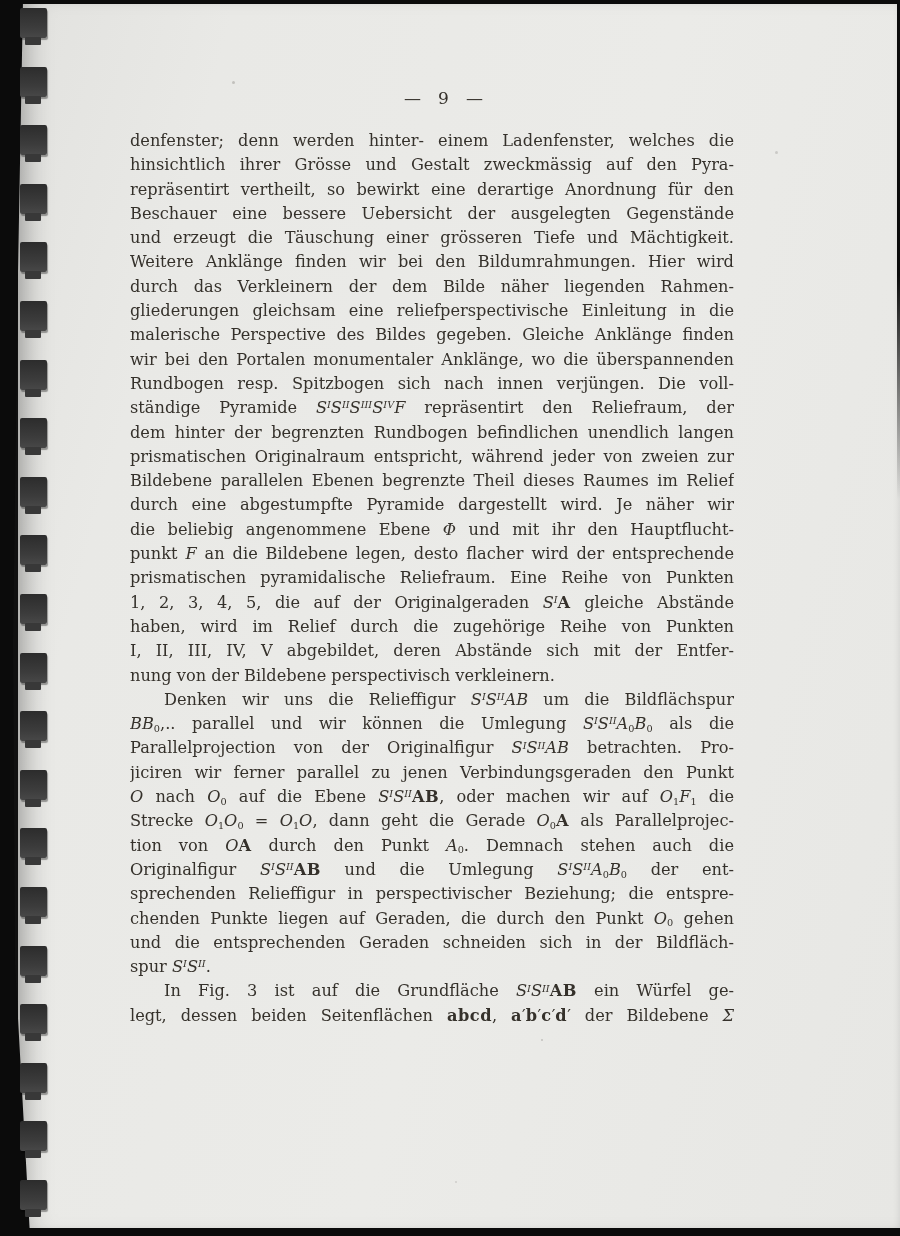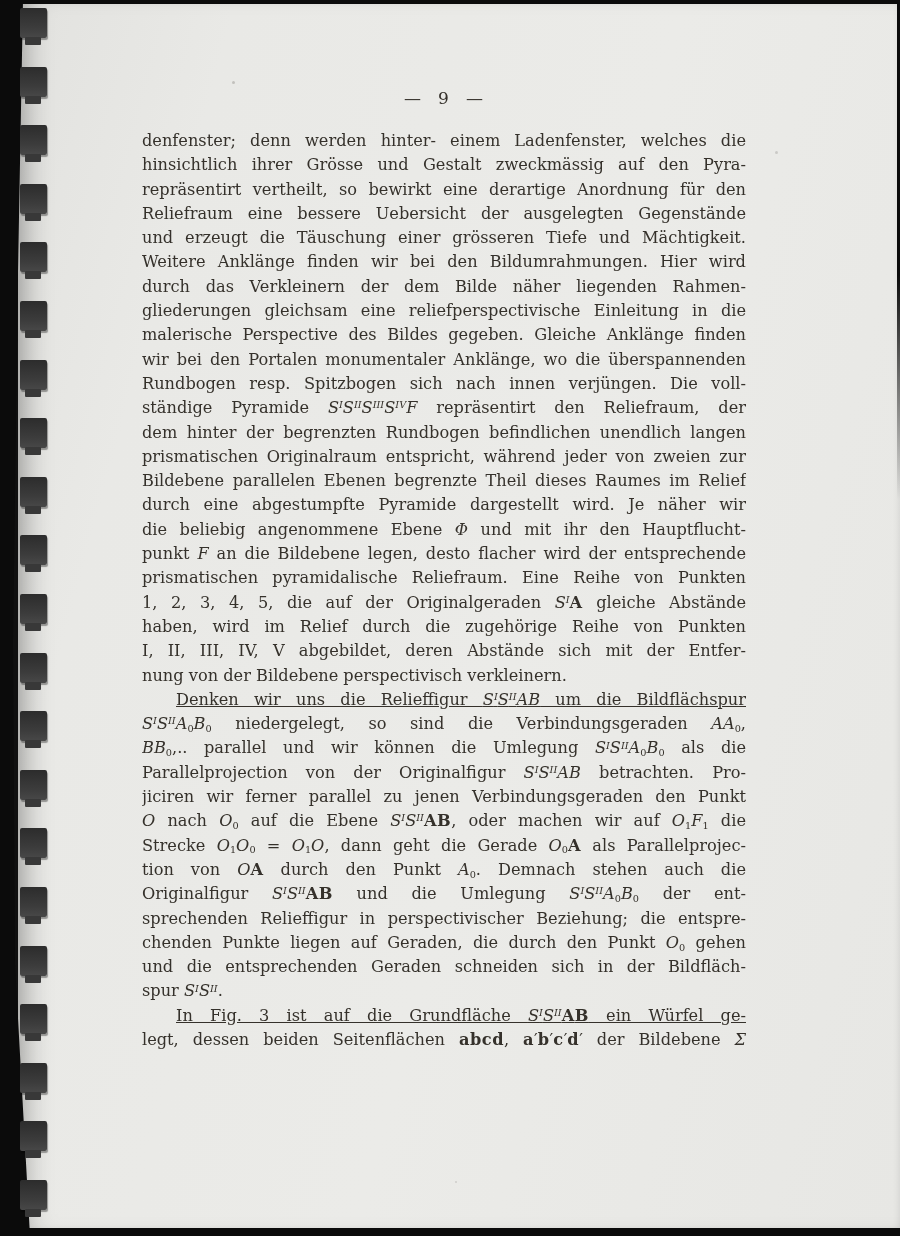--- a/index.html
+++ b/index.html
@@ -36,31 +36,31 @@
     background:#383838;border-radius:1px;
   }
   
   .pagehead{
     position:absolute;left:142px;top:88px;width:604px;
     text-align:center;color:var(--ink,#35312b);font-size:17px;letter-spacing:1px;
   }
   .pagehead .num{margin:0 16px;}
   
   .textblock{
-    position:absolute;left:142px;top:129px;width:604px;
+    position:absolute;left:130px;top:129px;width:604px;
     color:var(--ink,#35312b);
     font-size:16.2px;line-height:24.3px;
     text-rendering:optimizeLegibility;
   }
   .line{
     height:24.3px;overflow:hidden;white-space:normal;
     text-align:justify;text-align-last:justify;
   }
   .line.end{text-align-last:left;}
-  .line.ind{text-indent:34px;text-decoration:underline;}
+  .line.ind{text-indent:34px;}
   .line i{font-style:italic;}
   .line sup{font-size:60%;font-style:italic;line-height:0;vertical-align:baseline;position:relative;top:-.5em;letter-spacing:0;}
   .line sub{font-size:60%;line-height:0;vertical-align:baseline;position:relative;top:.28em;}
   .fk{font-weight:bold;letter-spacing:.5px;}
   
   .speck{position:absolute;border-radius:50%;background:rgba(62,56,48,.45);}
   .sp1{left:214px;top:77px;width:3px;height:3px;opacity:.5;}
   .sp2{left:757px;top:147px;width:3px;height:3px;opacity:.4;}
   .sp3{left:523px;top:1035px;width:2px;height:2px;opacity:.5;}
   .sp4{left:437px;top:1177px;width:2px;height:2px;opacity:.35;}
@@ -76,42 +76,41 @@
 </div>
 
 <div class="pagehead">
   <span>—</span><span class="num">9</span><span>—</span>
 </div>
 
 <div class="textblock" id="textblock">
     <div class="line">denfenster; denn werden hinter- einem Ladenfenster, welches die</div>
     <div class="line">hinsichtlich ihrer Grösse und Gestalt zweckmässig auf den Pyra-</div>
     <div class="line">repräsentirt vertheilt, so bewirkt eine derartige Anordnung für den</div>
-    <div class="line">Reliefraum eine bessere Uebersicht der ausgelegten Gegenstände</div>
+    <div class="line">Beschauer eine bessere Uebersicht der ausgelegten Gegenstände</div>
     <div class="line">und erzeugt die Täuschung einer grösseren Tiefe und Mächtigkeit.</div>
     <div class="line">Weitere Anklänge finden wir bei den Bildumrahmungen. Hier wird</div>
     <div class="line">durch das Verkleinern der dem Bilde näher liegenden Rahmen-</div>
     <div class="line">gliederungen gleichsam eine reliefperspectivische Einleitung in die</div>
     <div class="line">malerische Perspective des Bildes gegeben. Gleiche Anklänge finden</div>
     <div class="line">wir bei den Portalen monumentaler Anklänge, wo die überspannenden</div>
     <div class="line">Rundbogen resp. Spitzbogen sich nach innen verjüngen. Die voll-</div>
     <div class="line">ständige Pyramide <i>S</i><sup>I</sup><i>S</i><sup>II</sup><i>S</i><sup>III</sup><i>S</i><sup>IV</sup><i>F</i> repräsentirt den Reliefraum, der</div>
     <div class="line">dem hinter der begrenzten Rundbogen befindlichen unendlich langen</div>
     <div class="line">prismatischen Originalraum entspricht, während jeder von zweien zur</div>
     <div class="line">Bildebene parallelen Ebenen begrenzte Theil dieses Raumes im Relief</div>
     <div class="line">durch eine abgestumpfte Pyramide dargestellt wird. Je näher wir</div>
     <div class="line">die beliebig angenommene Ebene <i>Φ</i> und mit ihr den Hauptflucht-</div>
     <div class="line">punkt <i>F</i> an die Bildebene legen, desto flacher wird der entsprechende</div>
     <div class="line">prismatischen pyramidalische Reliefraum. Eine Reihe von Punkten</div>
     <div class="line">1, 2, 3, 4, 5, die auf der Originalgeraden <i>S</i><sup>I</sup><span class="fk">A</span> gleiche Abstände</div>
     <div class="line">haben, wird im Relief durch die zugehörige Reihe von Punkten</div>
     <div class="line">I, II, III, IV, V abgebildet, deren Abstände sich mit der Entfer-</div>
     <div class="line end">nung von der Bildebene perspectivisch verkleinern.</div>
     <div class="line ind">Denken wir uns die Relieffigur <i>S</i><sup>I</sup><i>S</i><sup>II</sup><i>AB</i> um die Bildflächspur</div>
-    <div class="line"><i>S</i><sup>I</sup><i>S</i><sup>II</sup><i>A</i><sub>0</sub><i>B</i><sub>0</sub> niedergelegt, so sind die Verbindungsgeraden <i>AA</i><sub>0</sub>,</div>
     <div class="line"><i>BB</i><sub>0</sub>,.. parallel und wir können die Umlegung <i>S</i><sup>I</sup><i>S</i><sup>II</sup><i>A</i><sub>0</sub><i>B</i><sub>0</sub> als die</div>
     <div class="line">Parallelprojection von der Originalfigur <i>S</i><sup>I</sup><i>S</i><sup>II</sup><i>AB</i> betrachten. Pro-</div>
     <div class="line">jiciren wir ferner parallel zu jenen Verbindungsgeraden den Punkt</div>
     <div class="line"><i>O</i> nach <i>O</i><sub>0</sub> auf die Ebene <i>S</i><sup>I</sup><i>S</i><sup>II</sup><span class="fk">A</span><span class="fk">B</span>, oder machen wir auf <i>O</i><sub>1</sub><i>F</i><sub>1</sub> die</div>
     <div class="line">Strecke <i>O</i><sub>1</sub><i>O</i><sub>0</sub> = <i>O</i><sub>1</sub><i>O</i>, dann geht die Gerade <i>O</i><sub>0</sub><span class="fk">A</span> als Parallelprojec-</div>
     <div class="line">tion von <i>O</i><span class="fk">A</span> durch den Punkt <i>A</i><sub>0</sub>. Demnach stehen auch die</div>
     <div class="line">Originalfigur <i>S</i><sup>I</sup><i>S</i><sup>II</sup><span class="fk">A</span><span class="fk">B</span> und die Umlegung <i>S</i><sup>I</sup><i>S</i><sup>II</sup><i>A</i><sub>0</sub><i>B</i><sub>0</sub> der ent-</div>
     <div class="line">sprechenden Relieffigur in perspectivischer Beziehung; die entspre-</div>
     <div class="line">chenden Punkte liegen auf Geraden, die durch den Punkt <i>O</i><sub>0</sub> gehen</div>
     <div class="line">und die entsprechenden Geraden schneiden sich in der Bildfläch-</div>

